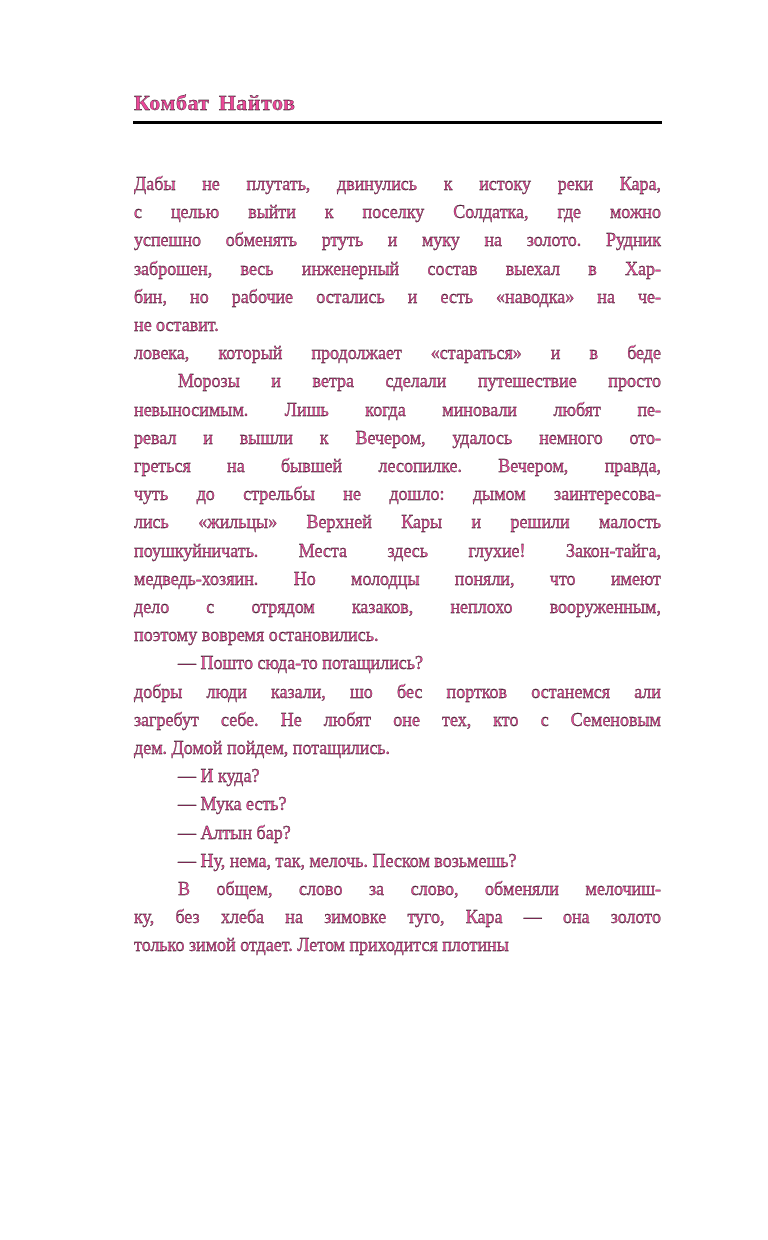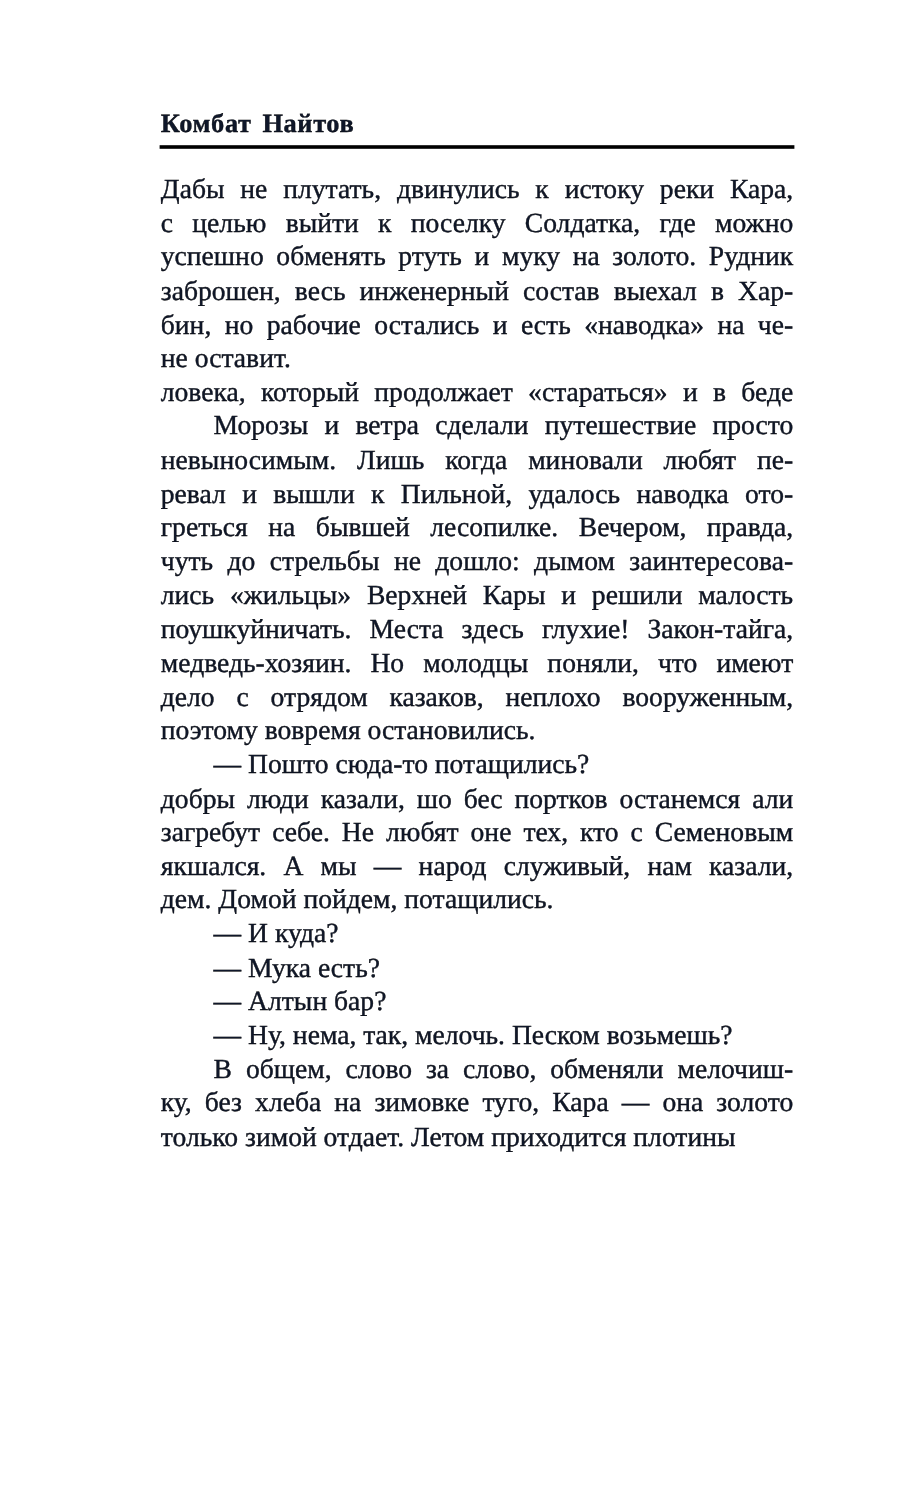--- a/index.html
+++ b/index.html
@@ -5,21 +5,21 @@
   html, body {
     margin: 0;
     padding: 0;
     background: #ffffff;
   }
   .page {
     position: relative;
     width: 768px;
     height: 1000px;
     background: #ffffff;
-    color: #0f172a;
+    color: #ec4899;
     font-family: "Liberation Serif", "DejaVu Serif", serif;
     overflow: hidden;
   }
   .running-head {
     position: absolute;
     left: 134px;
     top: 90px;
     font-size: 22px;
     font-weight: bold;
     letter-spacing: 0.5px;
@@ -30,23 +30,23 @@
     position: absolute;
     left: 133px;
     top: 121px;
     width: 529px;
     height: 3px;
     background: #000000;
   }
   .text-block {
     position: absolute;
     left: 134px;
-    top: 144px;
+    top: 170px;
     width: 527px;
-    font-size: 23px;
+    font-size: 18px;
     line-height: 28.2px;
     -webkit-text-stroke: 0.3px #000;
   }
   .line {
     text-align: justify;
     text-align-last: left;
     white-space: normal;
   }
   .line.fill {
     text-align-last: justify;
@@ -89,36 +89,35 @@
         <div class="line fill">с целью выйти к поселку Солдатка, где можно</div>
         <div class="line fill">успешно обменять ртуть и муку на золото. Рудник</div>
         <div class="line fill">заброшен, весь инженерный состав выехал в Хар-</div>
         <div class="line fill">бин, но рабочие остались и есть «наводка» на че-</div>
         <div class="line">не оставит.</div>
         <div class="line fill">ловека, который продолжает «стараться» и в беде</div>
       </div>
       <div class="paragraph indent">
         <div class="line fill first">Морозы и ветра сделали путешествие просто</div>
         <div class="line fill">невыносимым. Лишь когда миновали любят пе-</div>
-        <div class="line fill">ревал и вышли к Пильной, удалось наводка ото-</div>
+        <div class="line fill">ревал и вышли к Вечером, удалось немного ото-</div>
         <div class="line fill">греться на бывшей лесопилке. Вечером, правда,</div>
         <div class="line fill">чуть до стрельбы не дошло: дымом заинтересова-</div>
         <div class="line fill">лись «жильцы» Верхней Кары и решили малость</div>
         <div class="line fill">поушкуйничать. Места здесь глухие! Закон-тайга,</div>
         <div class="line fill">медведь-хозяин. Но молодцы поняли, что имеют</div>
         <div class="line fill">дело с отрядом казаков, неплохо вооруженным,</div>
         <div class="line">поэтому вовремя остановились.</div>
       </div>
       <div class="paragraph indent">
         <div class="line first">— Пошто сюда-то потащились?</div>
       </div>
       <div class="paragraph indent">
         <div class="line fill">добры люди казали, шо бес портков останемся али</div>
         <div class="line fill">загребут себе. Не любят оне тех, кто с Семеновым</div>
-        <div class="line fill">якшался. А мы — народ служивый, нам казали,</div>
         <div class="line">дем. Домой пойдем, потащились.</div>
       </div>
       <div class="paragraph indent">
         <div class="line first">— И куда?</div>
       </div>
       <div class="paragraph indent">
         <div class="line first">— Мука есть?</div>
       </div>
       <div class="paragraph indent">
         <div class="line first">— Алтын бар?</div>

